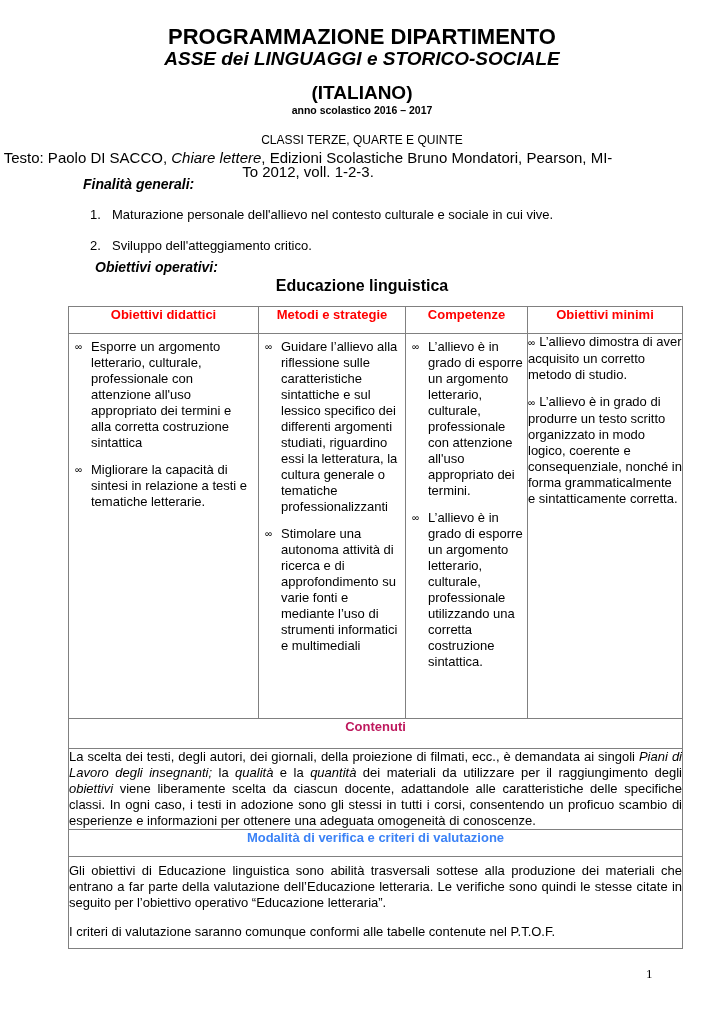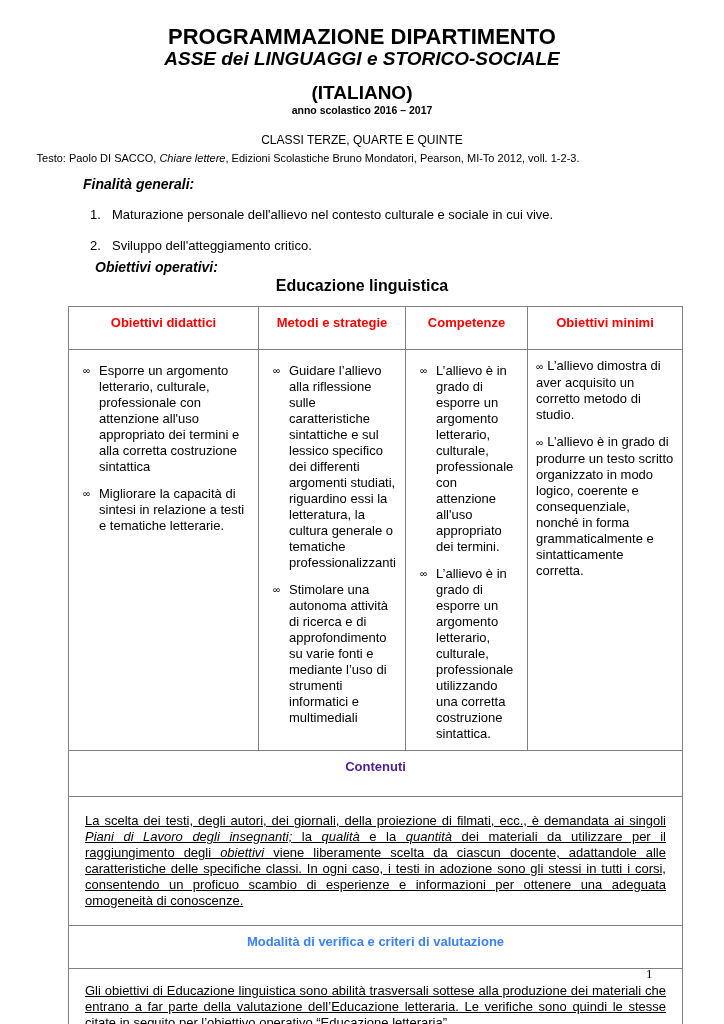--- a/index.html
+++ b/index.html
@@ -4,39 +4,39 @@
 <style>
   html, body { margin: 0; padding: 0; background: #ffffff; }
   body { width: 724px; height: 1024px; position: relative; overflow: hidden; font-family: "Liberation Sans", sans-serif; color: #000; }
   .abs { position: absolute; }
   .center { left: 0; width: 724px; text-align: center; }
   .t1 { top: 26px; font-size: 22px; font-weight: bold; line-height: 22px; }
   .t2 { top: 48px; font-size: 19px; font-weight: bold; font-style: italic; line-height: 22px; }
   .t3 { top: 82px; font-size: 19px; font-weight: bold; line-height: 22px; }
   .t4 { top: 104px; font-size: 10.5px; font-weight: bold; line-height: 13px; }
   .t5 { top: 133px; font-size: 12px; line-height: 14px; }
-  .t6 { top: 151px; left: 0; width: 616px; text-align: center; font-size: 11px; line-height: 14px; }
+  .t6 { top: 151px; left: 0; width: 616px; text-align: center; font-size: 15px; line-height: 14px; }
   .sect { font-size: 14px; font-weight: bold; font-style: italic; }
   .list { left: 90px; font-size: 13px; line-height: 16px; }
   .list .num { display: inline-block; width: 22px; }
   .edu { top: 277px; left: 0; width: 724px; text-align: center; font-size: 16px; font-weight: bold; }
 
   table.grid { position: absolute; left: 68px; top: 306px; width: 614px; border-collapse: collapse; table-layout: fixed; }
-  table.grid td { border: 1px solid #808080; vertical-align: top; padding: 8px; font-size: 13px; line-height: 16px; }
+  table.grid td { border: 1px solid #808080; vertical-align: top; padding: 0; font-size: 13px; line-height: 16px; }
   .hdr { color: #ff0000; font-weight: bold; text-align: center; height: 26px; line-height: 26px; font-size: 13.5px; }
   .body-cell { height: 384px; }
   .bul { display: flex; margin-top: 5px; }
   .bul .sym { width: 22px; flex: none; font-size: 10px; text-align: left; padding-left: 6px; box-sizing: border-box; line-height: 16px; }
   .bul .txt { flex: 1; padding-right: 4px; }
   .mini { padding: 5px 4px 0 6px; }
   .mini p { margin: 0 0 6px 0; }
   .mini .sym { font-size: 10px; margin-right: 4px; }
-  .content-title { color: #4c1d95; font-weight: bold; text-align: center; font-size: 16px; height: 29px; line-height: 29px; }
+  .content-title { color: #be185d; font-weight: bold; text-align: center; font-size: 16px; height: 29px; line-height: 29px; }
   .para { font-size: 11.5px; line-height: 15px; text-align: justify; padding: 2px 4px 4px 4px; }
-  .para p { margin: 8px; text-decoration: underline; }
+  .para p { margin: 0; }
   .para p + p { margin-top: 13px; }
   .mod-title { color: #3b82f6; font-weight: bold; text-align: center; font-size: 11.5px; height: 26px; line-height: 26px; }
   .pagenum { left: 646px; top: 966px; font-family: "Liberation Serif", serif; font-size: 13px; }
 </style>
 </head>
 <body>
 
 <div class="abs center t1">PROGRAMMAZIONE DIPARTIMENTO</div>
 <div class="abs center t2">ASSE dei LINGUAGGI e STORICO-SOCIALE</div>
 <div class="abs center t3">(ITALIANO)</div>

